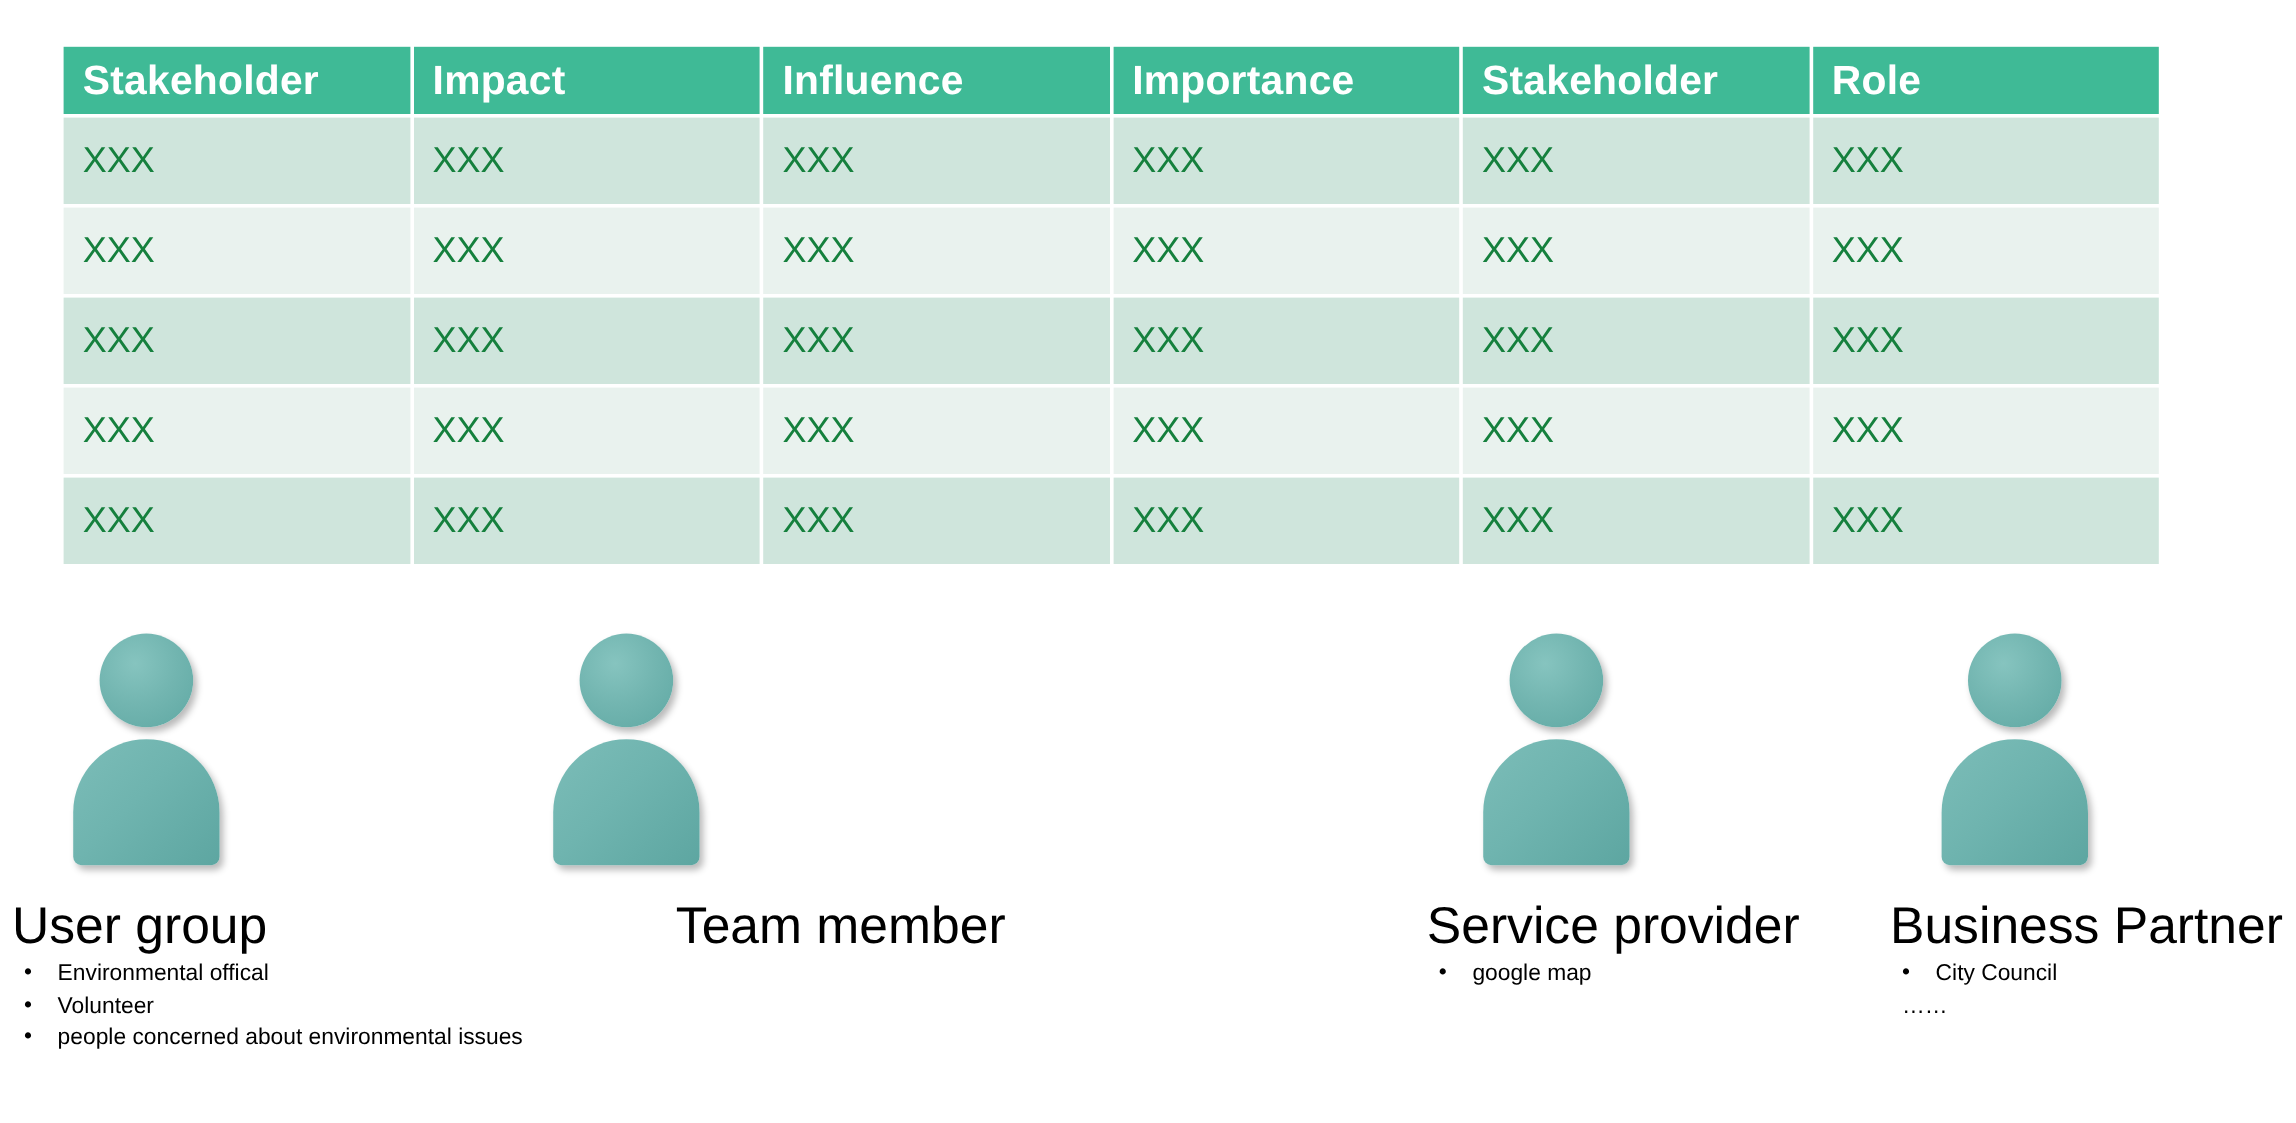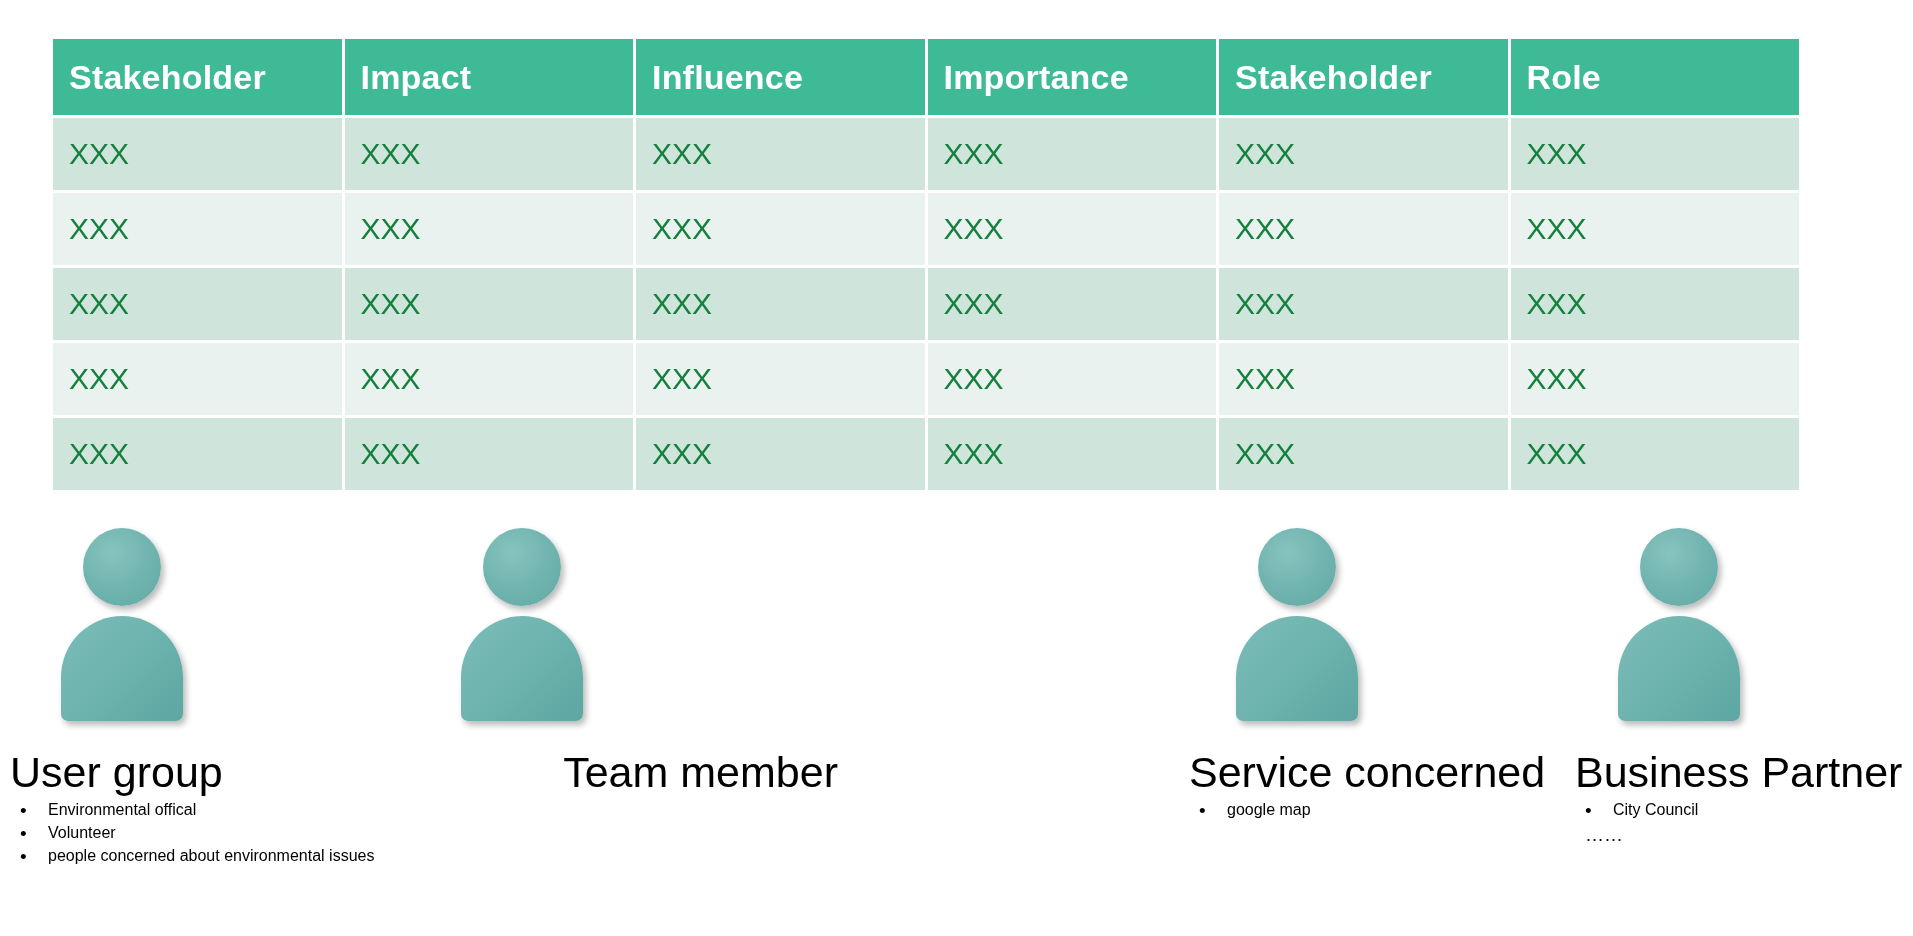--- a/index.html
+++ b/index.html
@@ -30,21 +30,21 @@
   .stakeholder-table th,
   .stakeholder-table td {
     padding: 0 16px;
     text-align: left;
     vertical-align: middle;
     border: 0;
   }
   .stakeholder-table thead th {
     background: #3FBA96;
     color: #ffffff;
-    height: 76px;
+    height: 56px;
     font-size: 34px;
     font-weight: bold;
     letter-spacing: 0.2px;
   }
   .stakeholder-table tbody td {
     height: 72px;
     font-size: 30px;
     font-weight: normal;
     color: #15803d;
   }
@@ -102,21 +102,21 @@
     margin: 0 0 4px 0;
   }
   .persona-list {
     list-style: none;
     margin: 0;
     padding: 0;
   }
   .persona-list li {
     position: relative;
     padding-left: 38px;
-    font-size: 16px;
+    font-size: 19px;
     line-height: 1.23;
     color: #000000;
     margin-bottom: 3px;
   }
   .persona-list li::before {
     content: "\2022";
     position: absolute;
     left: 10px;
     top: -1px;
     font-size: 19px;
@@ -231,21 +231,21 @@
     </div>
   </div>
 
 
   <div class="persona persona-3">
     <div class="persona-figure">
       <div class="persona-head"></div>
       <div class="persona-body"></div>
     </div>
     <div class="persona-label">
-      <div class="persona-title">Service concerned</div>
+      <div class="persona-title">Service provider</div>
       <ul class="persona-list">
         <li>google map</li>
       </ul>
     </div>
   </div>
 
   <div class="persona persona-4">
     <div class="persona-figure">
       <div class="persona-head"></div>
       <div class="persona-body"></div>

